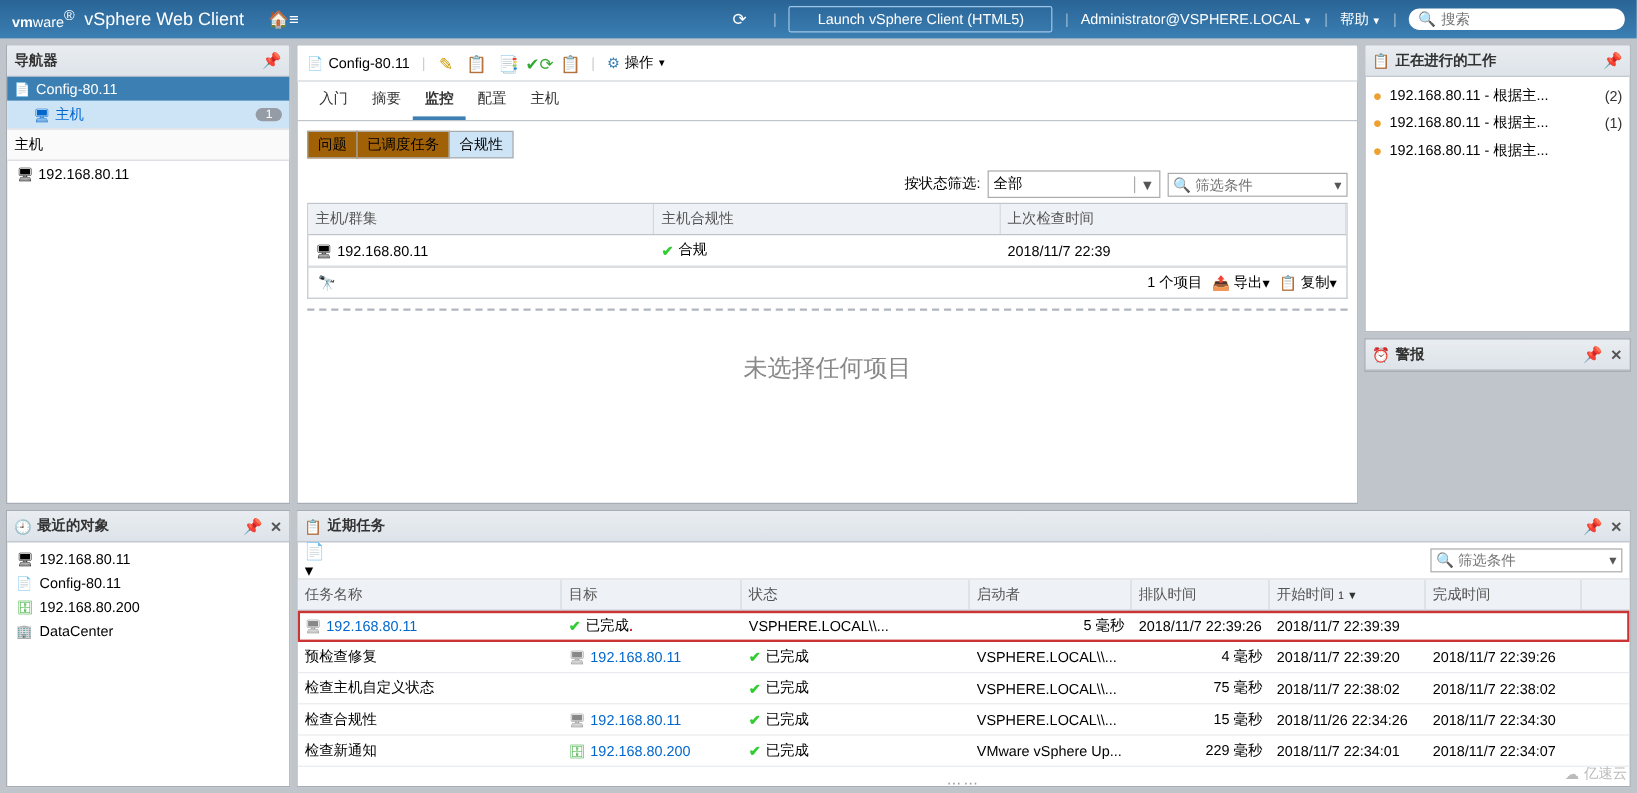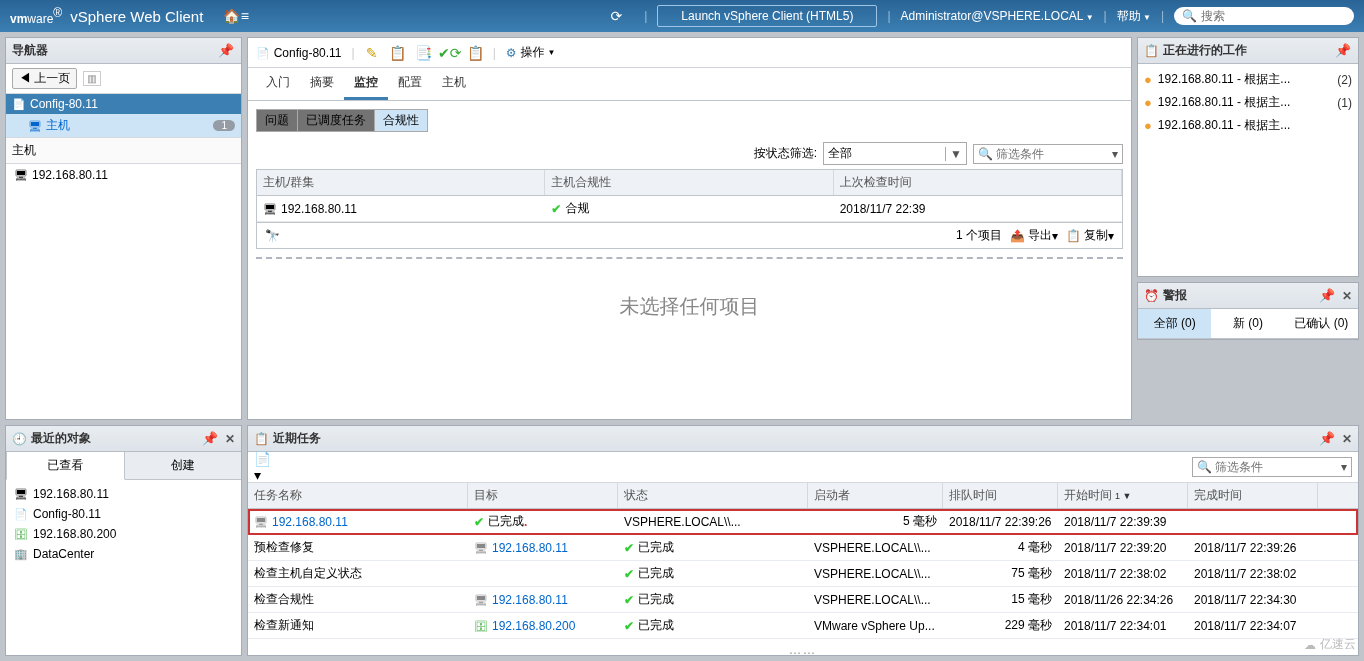--- a/index.html
+++ b/index.html
@@ -51,21 +51,21 @@
 .toolbar-icon { width: 22px; height: 22px; display: inline-flex; align-items: center; justify-content: center; cursor: pointer; font-size: 14px; }
 .toolbar-sep { color: #ccc; margin: 0 2px; }
 .actions-dd { display:flex; align-items:center; cursor:pointer; padding:0 4px; }
 .actions-dd .gear { margin-right:4px; color:#3b7fb3; }
 
 .main-tabs { display: flex; border-bottom: 1px solid #c0c5cc; padding: 0 8px; }
 .main-tab { padding: 6px 10px; cursor: pointer; color: #333; }
 .main-tab.active { font-weight: bold; border-bottom: 3px solid #3b7fb3; }
 
 .sub-tabs { display: flex; padding: 8px 8px 6px; gap: 0; }
-.sub-tab { border: 1px solid #aaa; padding: 2px 8px; cursor: pointer; background: #737373; margin-left:-1px;}
+.sub-tab { border: 1px solid #aaa; padding: 2px 8px; cursor: pointer; background: #a16207; margin-left:-1px;}
 .sub-tab:first-child { margin-left:0; }
 .sub-tab.active { background: #cde4f7; }
 
 .filter-row { display:flex; align-items:center; justify-content:flex-end; padding: 4px 8px; gap:6px; }
 .select-box { border: 1px solid #aaa; padding: 2px 4px; width: 144px; background:#fff; display:flex; align-items:center; }
 .select-box .arr { margin-left:auto; border-left:1px solid #aaa; padding-left:4px; color:#555; }
 .filter-input { border:1px solid #aaa; padding:2px 4px; width:150px; display:flex; align-items:center; }
 .filter-input input { border:none; outline:none; width:100%; }
 .filter-input .mag { color:#888; margin-right:3px; }
 .filter-input .arr { color:#555; margin-left:4px; }
@@ -157,24 +157,20 @@
   </span>
 </div>
 
 <div class="layout">
 
   <div class="panel">
     <div class="panel-header">
       <span>导航器</span>
       <span class="spacer"></span>
       <span class="pin-icon">📌</span>
-    </div>
-    <div class="nav-back">
-      <span class="nav-back-btn">◀ <span>上一页</span></span>
-      <span class="page-flip">▥</span>
     </div>
     <div class="nav-tree">
       <div class="tree-item selected">
         <span class="icon icon-profile"></span>
         <span>Config-80.11</span>
       </div>
       <div class="tree-item l2">
         <span class="icon icon-host"></span>
         <span>主机</span>
         <span class="badge">1</span>
@@ -288,39 +284,30 @@
       </div>
     </div>
     <div class="panel alarm-panel">
       <div class="panel-header alarm-header">
         <span class="clock">⏰</span>
         <span>警报</span>
         <span class="spacer"></span>
         <span class="pin-icon">📌</span>
         <span class="close-icon">✕</span>
       </div>
-      <div class="alarm-tabs">
-        <div class="alarm-tab active">全部 (0)</div>
-        <div class="alarm-tab">新 (0)</div>
-        <div class="alarm-tab">已确认 (0)</div>
-      </div>
     </div>
   </div>
 
   <div class="panel recent-panel">
     <div class="panel-header">
       <span class="title-icon">🕘</span>
       <span>最近的对象</span>
       <span class="spacer"></span>
       <span class="pin-icon">📌</span>
       <span class="close-icon">✕</span>
-    </div>
-    <div class="ro-tabs">
-      <div class="ro-tab active">已查看</div>
-      <div class="ro-tab inactive">创建</div>
     </div>
     <div class="ro-list">
       <div class="ro-item">
           <span class="icon icon-host"></span>
           <span>192.168.80.11</span>
         </div>
       <div class="ro-item">
           <span class="icon icon-profile"></span>
           <span>Config-80.11</span>
         </div>

